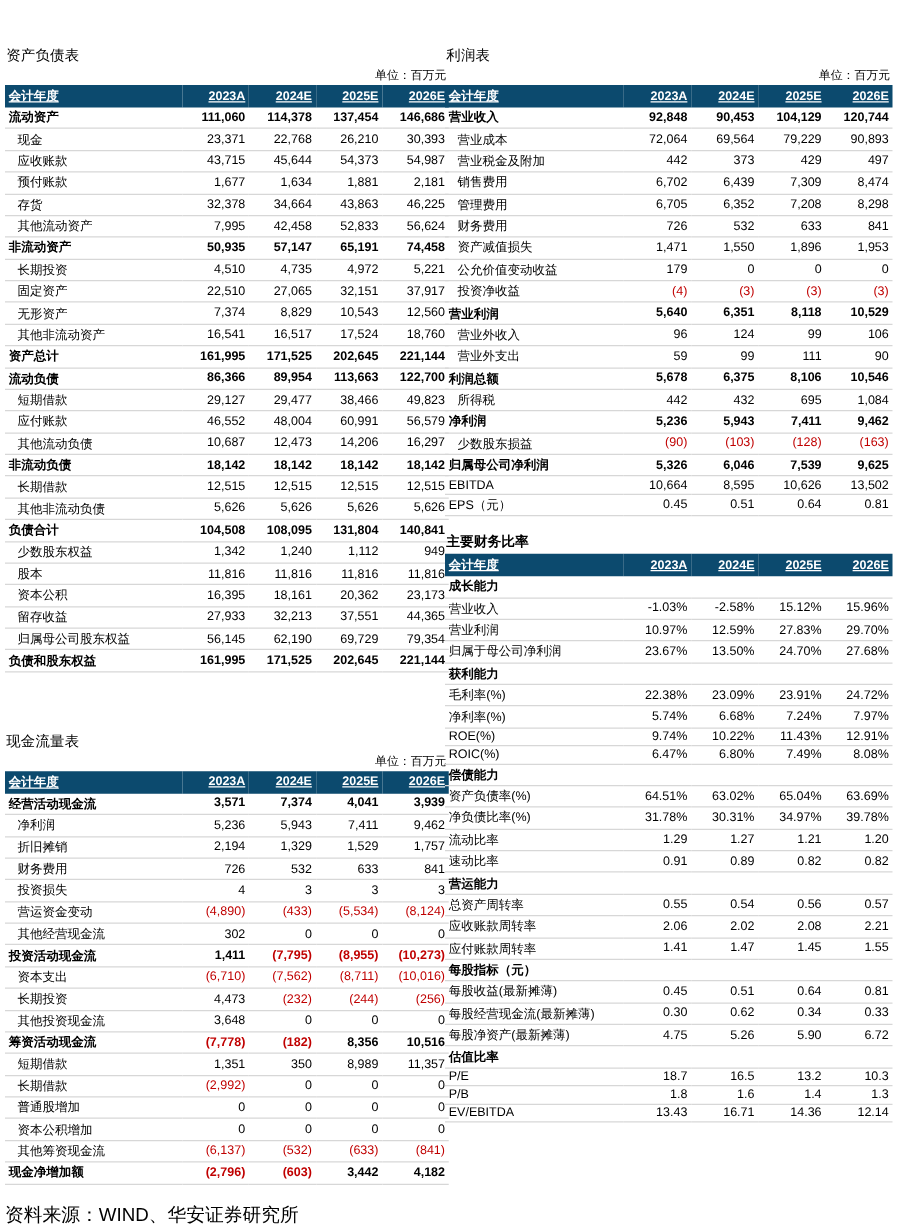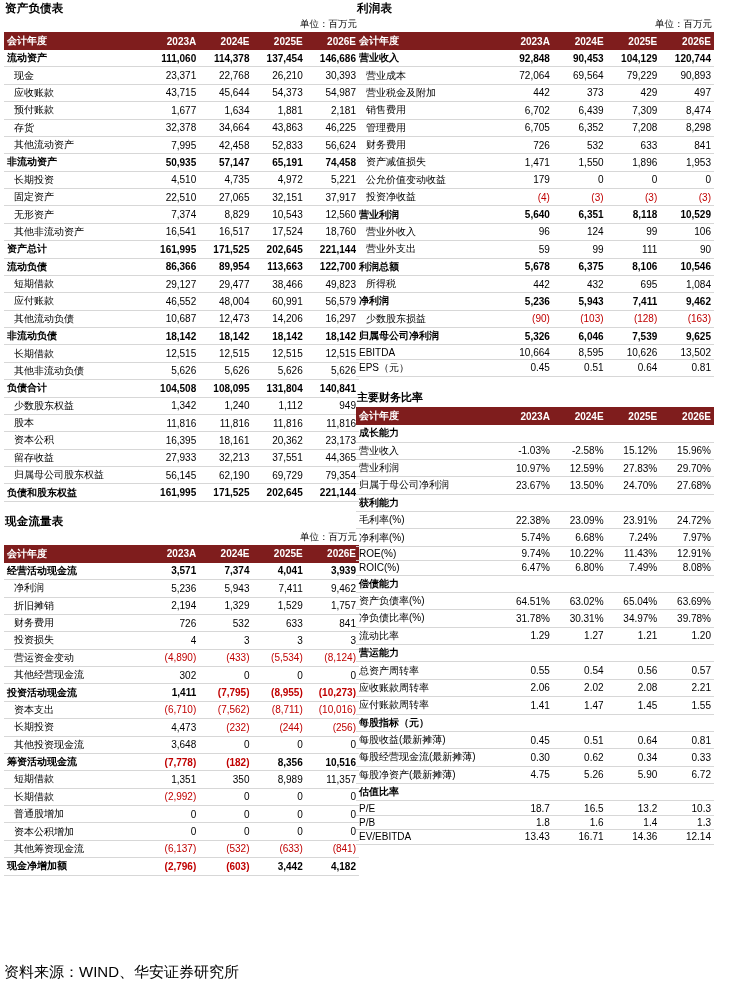--- a/index.html
+++ b/index.html
@@ -12,35 +12,37 @@
     position:relative;
     overflow:hidden;
   }
   .page{position:relative;width:736px;height:984px;padding:0;box-sizing:border-box;}
   .col{position:absolute;top:0;}
   .colL{left:4px;width:355px;}
   .colR{left:356px;width:358px;}
 
   .blk{margin-bottom:2px;}
   .blk-title{
-    font-weight:bold;font-size:11.5px;
+    font-weight:normal;font-size:11.5px;
     padding:1px 0 2px 1px;
     letter-spacing:0.2px;
+    margin-top:36px;
   }
   .unit{
     text-align:right;font-size:9.5px;padding-right:2px;padding-bottom:1px;
   }
   table{
     border-collapse:collapse;width:100%;
     font-size:10px;
   }
   thead th{
-    background:#7f1d1d;color:#ffffff;font-weight:bold;
+    background:#0c4a6e;color:#ffffff;font-weight:bold;
     padding:2px 3px;font-size:10px;
     border:none;
+    text-decoration:underline;
   }
   thead th.lab{text-align:left;}
   thead th.num{text-align:right;margin-top:20px;}
   tbody td{
     padding:1.2px 3px;
     border-bottom:0.6px solid #d7d7d7;
     white-space:nowrap;
   }
   tbody td.lab{text-align:left;}
   tbody td.num{text-align:right;}
@@ -693,20 +695,27 @@
               <td class="num">34.97%</td>
               <td class="num">39.78%</td>
             </tr>
             <tr>
               <td class="lab">流动比率</td>
               <td class="num">1.29</td>
               <td class="num">1.27</td>
               <td class="num">1.21</td>
               <td class="num">1.20</td>
             </tr>
+            <tr>
+              <td class="lab">速动比率</td>
+              <td class="num">0.91</td>
+              <td class="num">0.89</td>
+              <td class="num">0.82</td>
+              <td class="num">0.82</td>
+            </tr>
             <tr class="grp">
               <td class="lab">营运能力</td>
               <td class="num"></td>
               <td class="num"></td>
               <td class="num"></td>
               <td class="num"></td>
             </tr>
             <tr>
               <td class="lab">总资产周转率</td>
               <td class="num">0.55</td>

